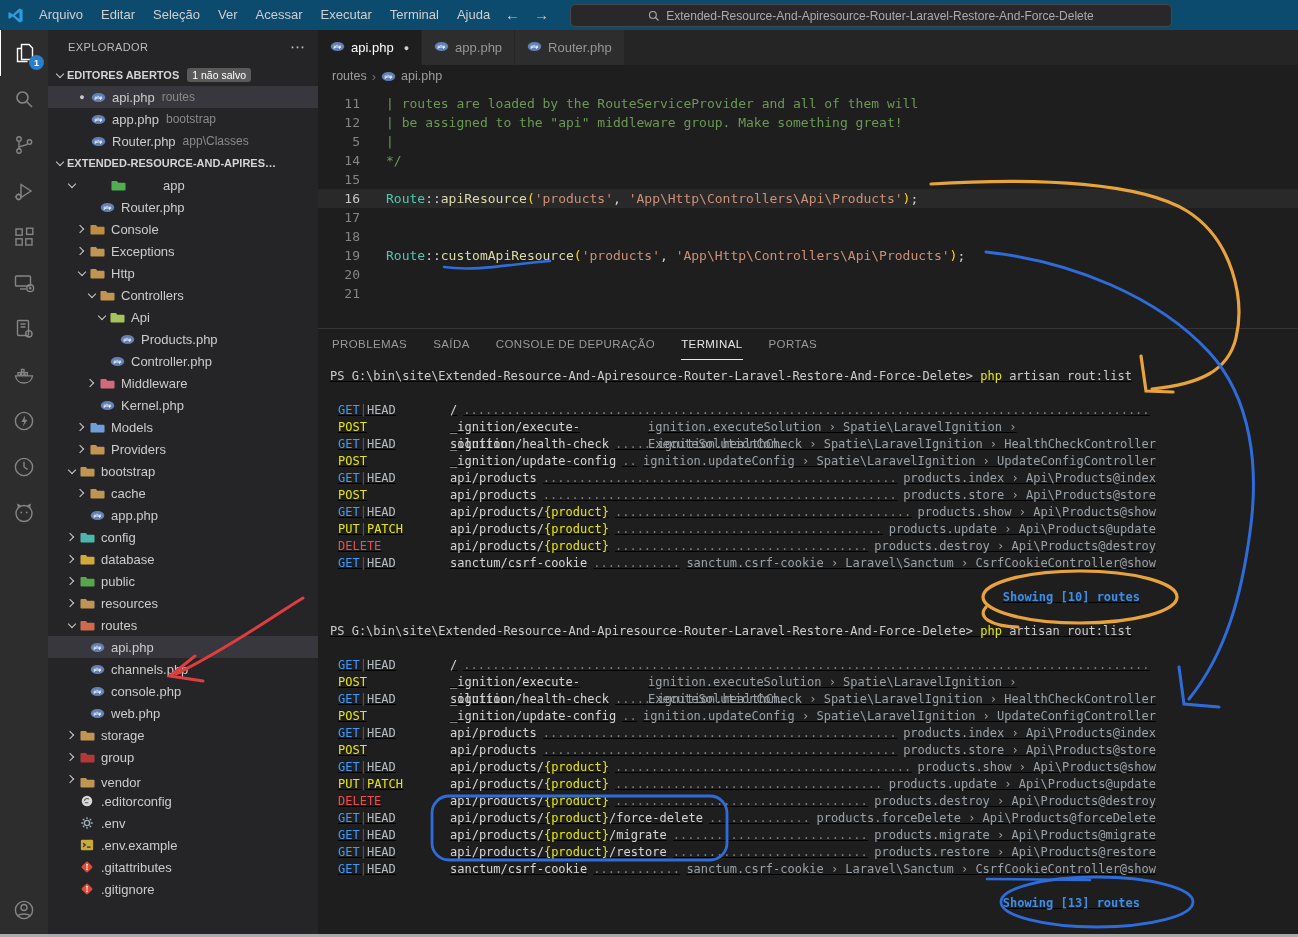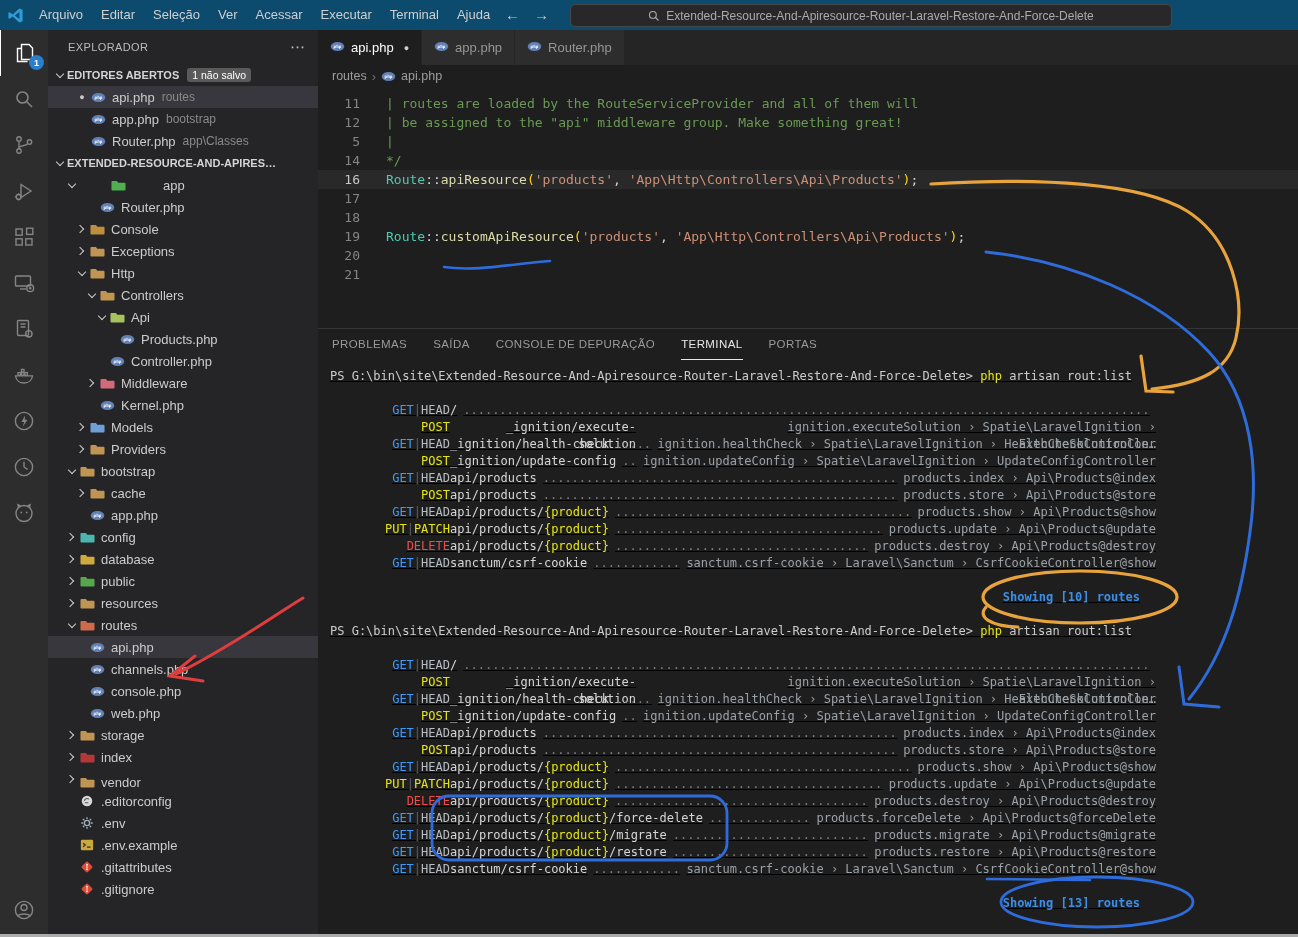--- a/index.html
+++ b/index.html
@@ -59,21 +59,21 @@
   .com{color:#6a9955;}.cls{color:#4ec9b0;}.fn{color:#dcdcaa;}.str{color:#ce9178;}.pun{color:#d4d4d4;}.brk{color:#ffd710;}
   
   .panel{flex:1;border-top:1px solid #363636;display:flex;flex-direction:column;min-height:0;}
   .panel-tabs{height:30px;display:flex;align-items:center;padding-left:14px;gap:26px;flex:none;}
   .ptab{font-size:11.5px;letter-spacing:.4px;color:#9a9a9a;height:30px;line-height:30px;cursor:pointer;}
   .ptab.active{color:#e7e7e7;border-bottom:1px solid #e7e7e7;}
   .terminal{flex:1;padding-top:9px;overflow:hidden;font-family:"DejaVu Sans Mono",monospace;font-size:12px;text-decoration:underline;}
   .tline{height:17px;line-height:17px;white-space:pre;}
   .tprompt{padding-left:12px;color:#cccccc;}
   .cmd-hl{color:#e5e510;}
-  .trow{display:flex;height:17px;line-height:17px;padding-left:20px;width:818px;text-align:right;}
+  .trow{display:flex;height:17px;line-height:17px;padding-left:20px;width:818px;}
   .tmethod{width:112px;flex:none;}
   .msep{color:#5d5d5d;}
   .tpath{color:#d6d6d6;}
   .tdots{flex:1;overflow:hidden;color:#7f7f7f;margin:0 6px;white-space:nowrap;}
   .thandler{color:#9aa1a7;}
   .tsummary{width:822px;text-align:right;color:#3b8eea;font-weight:bold;height:17px;line-height:17px;}
   
   .overlay{position:absolute;left:0;top:0;width:1298px;height:937px;z-index:50;pointer-events:none;}
   .bottom-strip{position:absolute;left:0;bottom:0;width:1298px;height:3px;background:#d8d8d8;opacity:.75;z-index:40;}
 </style>
@@ -497,21 +497,21 @@
           </span>
           <span class="lbl">storage</span>
         </div>
         <div class="sb-row" style="padding-left: 16px;">
           <span class="chev col"></span>
           <span class="icon">
             <svg width="15" height="15" viewBox="0 0 16 16">
               <path d="M1.5 3.2h4.8l1.5 1.9h6.7c.6 0 1 .4 1 1v6.2c0 .6-.4 1-1 1H1.5c-.6 0-1-.4-1-1V4.2c0-.6.4-1 1-1z" fill="#b33939"></path>
             </svg>
           </span>
-          <span class="lbl">index</span>
+          <span class="lbl">group</span>
         </div>
         <div class="sb-row" style="padding-left: 16px; align-items: flex-end;">
           <span class="chev col"></span>
           <span class="icon">
             <svg width="15" height="15" viewBox="0 0 16 16">
               <path d="M1.5 3.2h4.8l1.5 1.9h6.7c.6 0 1 .4 1 1v6.2c0 .6-.4 1-1 1H1.5c-.6 0-1-.4-1-1V4.2c0-.6.4-1 1-1z" fill="#c09553"></path>
             </svg>
           </span>
           <span class="lbl">vendor</span>
         </div>
@@ -606,20 +606,21 @@
             <text x="8" y="9.9" font-size="4.6" text-anchor="middle" fill="#ffffff" font-family="DejaVu Sans Mono, monospace" font-weight="bold">php</text>
           </svg>
         </span>
         <span>api.php</span>
       </div>
     <div class="code" id="code">
         <div class="code-line"><span class="ln">11</span><span class="lc"><span class="com">| routes are loaded by the RouteServiceProvider and all of them will</span></span></div>
         <div class="code-line"><span class="ln">12</span><span class="lc"><span class="com">| be assigned to the "api" middleware group. Make something great!</span></span></div>
         <div class="code-line"><span class="ln">5</span><span class="lc"><span class="com">|</span></span></div>
         <div class="code-line"><span class="ln">14</span><span class="lc"><span class="com">*/</span></span></div>
+        <div class="code-line"><span class="ln">15</span><span class="lc"></span></div>
         <div class="code-line cur"><span class="ln">16</span><span class="lc"><span class="cls">Route</span><span class="pun">::</span><span class="fn">apiResource</span><span class="brk">(</span><span class="str">'products'</span><span class="pun">, </span><span class="str">'App\Http\Controllers\Api\Products'</span><span class="brk">)</span><span class="pun">;</span></span></div>
         <div class="code-line"><span class="ln">17</span><span class="lc"></span></div>
         <div class="code-line"><span class="ln">18</span><span class="lc"></span></div>
         <div class="code-line"><span class="ln">19</span><span class="lc"><span class="cls">Route</span><span class="pun">::</span><span class="fn">customApiResource</span><span class="brk">(</span><span class="str">'products'</span><span class="pun">, </span><span class="str">'App\Http\Controllers\Api\Products'</span><span class="brk">)</span><span class="pun">;</span></span></div>
         <div class="code-line"><span class="ln">20</span><span class="lc"></span></div>
         <div class="code-line"><span class="ln">21</span><span class="lc"></span></div>
       </div>
     <div class="panel">
       <div class="panel-tabs" id="panelTabs">
           <span class="ptab">PROBLEMAS</span>

